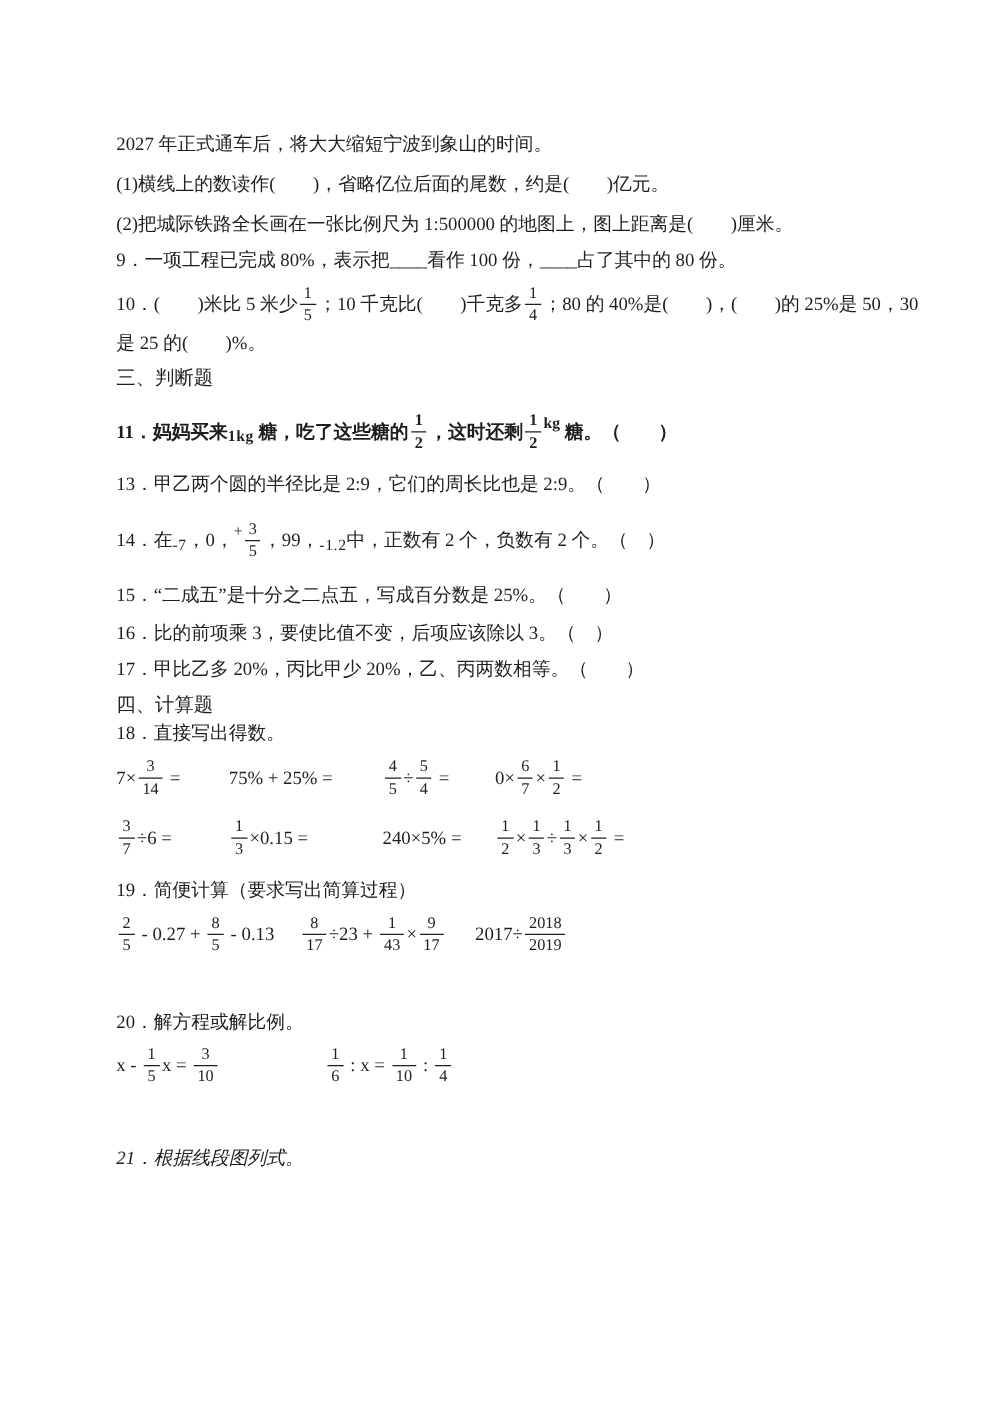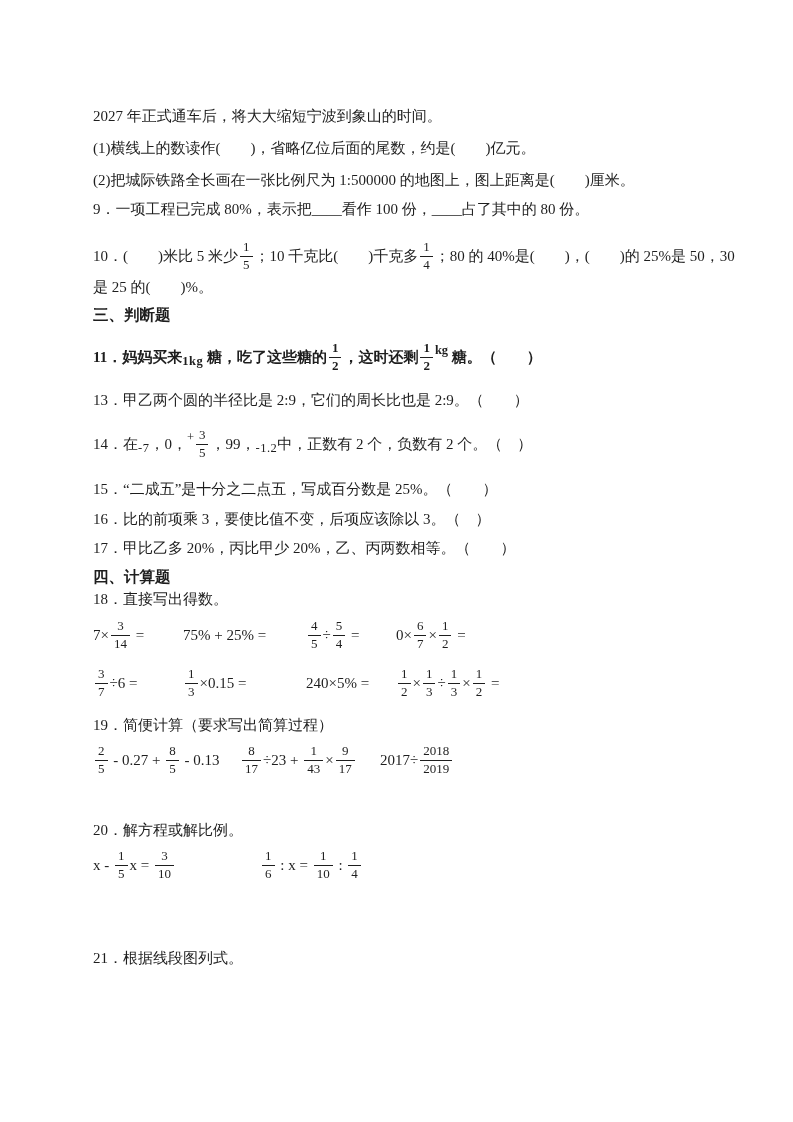--- a/index.html
+++ b/index.html
@@ -20,21 +20,21 @@
     line-height: 20px;
     white-space: nowrap;
   }
   .fline { 
     font-size: 15px;
     line-height: 38px;
     white-space: nowrap;
   }
   .heading {
     font-size: 15.5px;
-    font-weight: 700;
+    font-weight: 400;
     line-height: 20px;
   }
   .frac {
     display: inline-block;
     vertical-align: middle;
     text-align: center;
     margin: 0 2px;
     font-size: 13px;
     line-height: 1.15;
     position: relative;
@@ -47,39 +47,39 @@
   .expr-row { display: flex; align-items: center; }
   .expr { font-size: 15px; line-height: 40px; white-space: nowrap; }
   
   .r18 .c1 { width: 90px; }  .r18 .c2 { width: 123px; } .r18 .c3 { width: 90px; }
   .r19 .c1 { width: 147px; } .r19 .c2 { width: 140px; }
   .r20 .c1 { width: 167px; }
   
   .m-intro2 { margin-top: 12px; }
   .m-intro3 { margin-top: 12px; }
   .m-q9     { margin-top: 9px; }
-  .m-q10a   { margin-top: 18px; }
+  .m-q10a   { margin-top: 6px; }
   .m-q10b   { margin-top: 2px; }
   .m-sec3   { margin-top: 8px; }
   .m-q11    { margin-top: 6px; font-weight: bold; }
   .m-q12    { margin-top: 16px; }
   .m-q13    { margin-top: 10px; }
   .m-q14    { margin-top: 8px; }
   .m-q15    { margin-top: 12px; }
   .m-q16    { margin-top: 10px; }
   .m-q17    { margin-top: 9px; }
   .m-sec4   { margin-top: 9px; }
   .m-q18t   { margin-top: 2px; }
   .m-q18r1  { margin-top: 6px; }
   .m-q18r2  { margin-top: 8px; }
   .m-q19t   { margin-top: 12px; }
   .m-q19r   { margin-top: 5px; }
   .m-q20t   { margin-top: 40px; }
   .m-q20r   { margin-top: 5px; }
-  .m-q21    { margin-top: 63px; }
+  .m-q21    { margin-top: 44px; font-style: italic; }
 </style>
 </head>
 <body>
 
 <div class="page">
 
   <div class="line">2027 年正式通车后，将大大缩短宁波到象山的时间。</div>
 
   <div class="line m-intro2">(1)横线上的数读作(　　)，省略亿位后面的尾数，约是(　　)亿元。</div>
 

